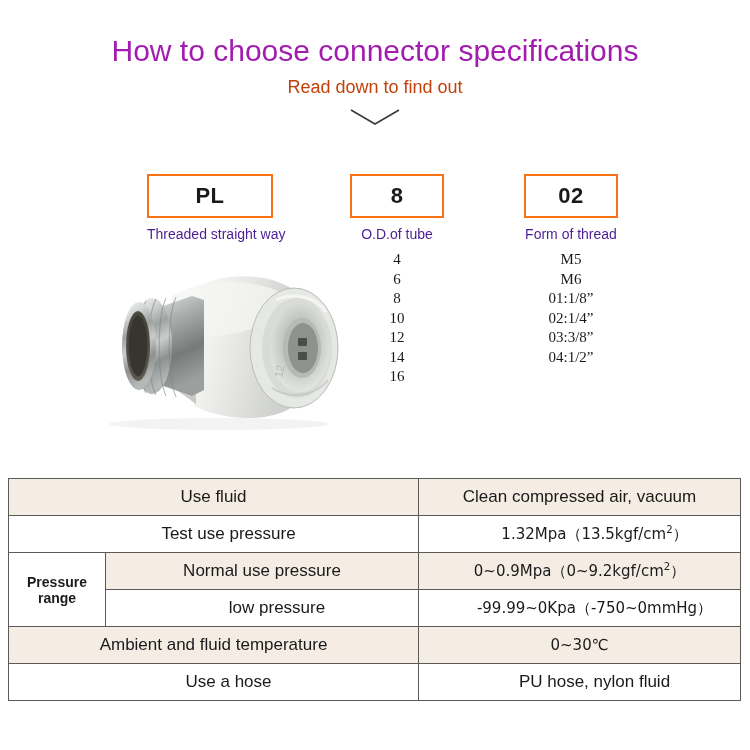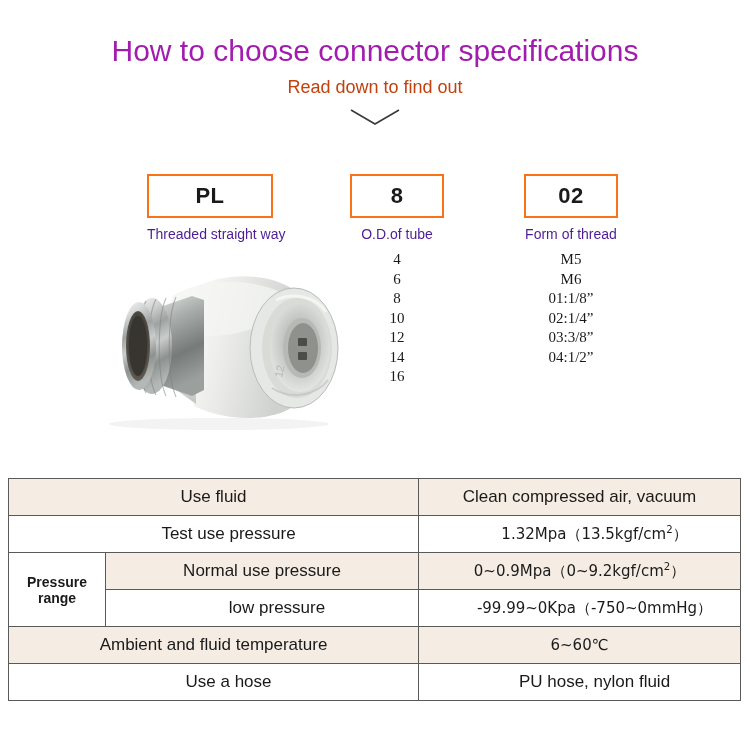--- a/index.html
+++ b/index.html
@@ -296,20 +296,20 @@
       <td class="rowhead" rowspan="2">Pressure range</td>
       <td class="label">Normal use pressure</td>
       <td class="value">0~0.9Mpa（0~9.2kgf/cm<sup>2</sup>）</td>
     </tr>
     <tr class="plain">
       <td class="label">low pressure</td>
       <td class="value">-99.99~0Kpa（-750~0mmHg）</td>
     </tr>
     <tr class="tinted">
       <td class="label" colspan="2">Ambient and fluid temperature</td>
-      <td class="value">6~60℃</td>
+      <td class="value">0~30℃</td>
     </tr>
     <tr class="plain">
       <td class="label" colspan="2">Use a hose</td>
       <td class="value sans-wide">PU hose, nylon fluid</td>
     </tr>
   </tbody>
 </table>
 
 </body></html>

